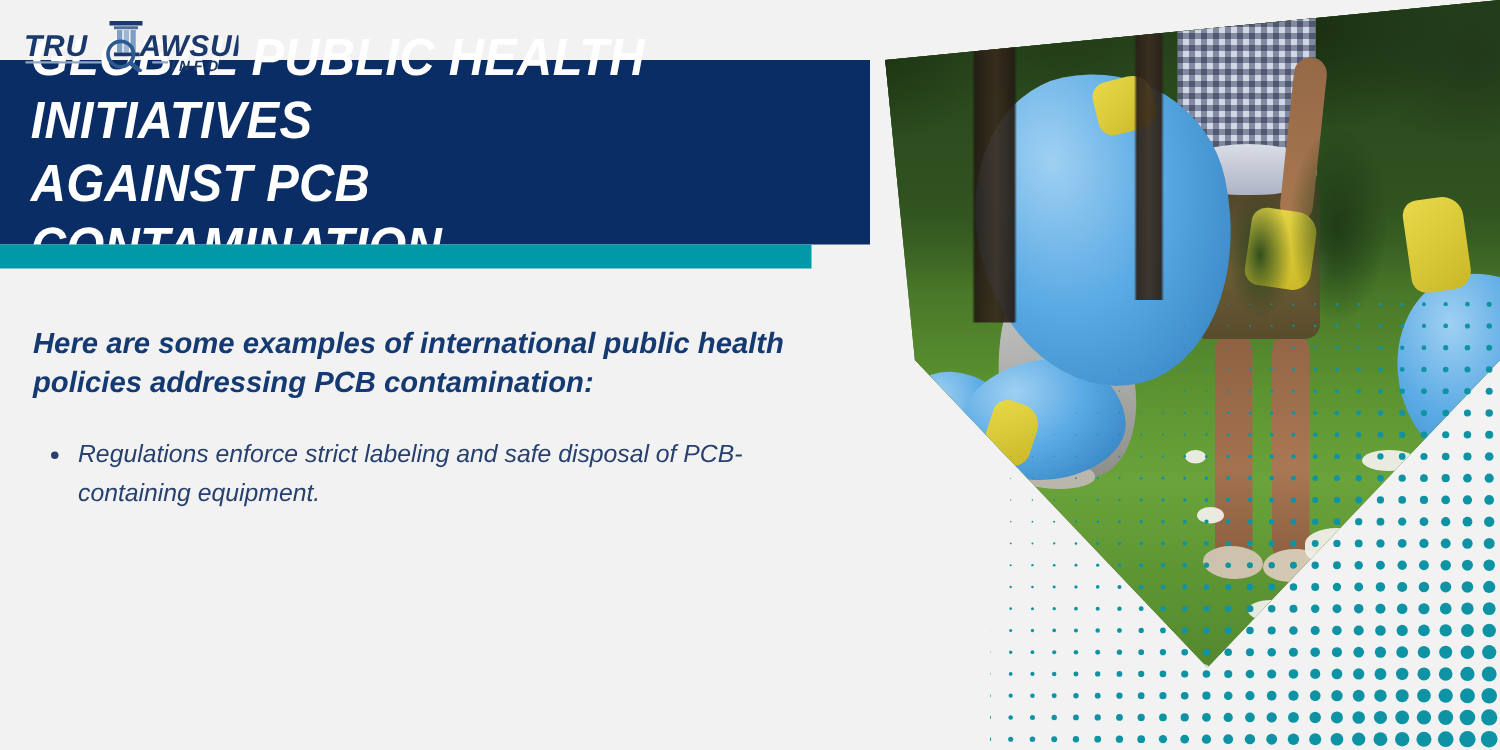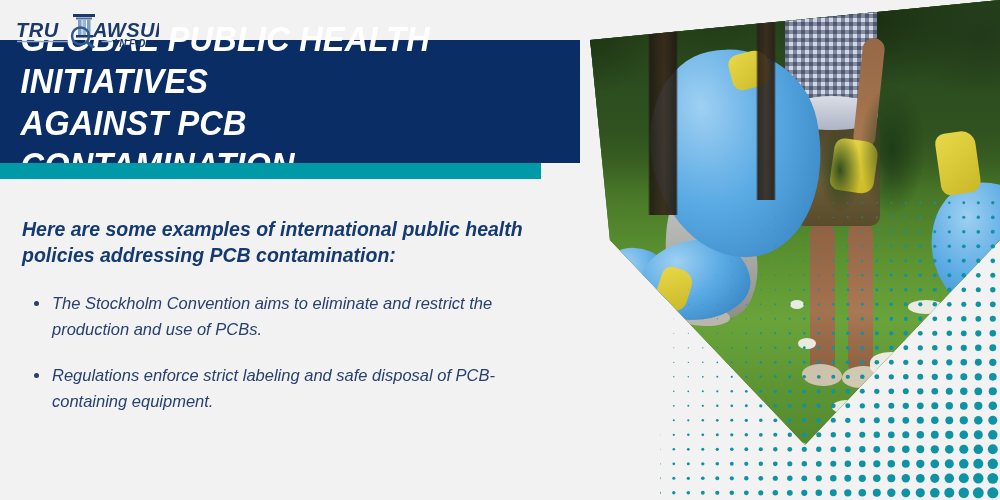--- a/index.html
+++ b/index.html
@@ -765,18 +765,17 @@
 
       <line x1="6" y1="57" x2="108" y2="57" stroke="#8fa7c6" stroke-width="3"></line>
       <line x1="175" y1="57" x2="196" y2="57" stroke="#8fa7c6" stroke-width="3"></line>
       <text x="200" y="68" font-family="Liberation Sans, sans-serif" font-size="20" font-weight="bold" fill="#1b3a6b" letter-spacing="5">INFO</text>
     </svg>
   </div>
 
   <div id="content">
     <p id="intro">Here are some examples of international public health policies addressing PCB contamination:</p>
     <ul id="bullets">
-      <li>The Stockholm Convention aims to eliminate and restrict the production and use of PCBs.</li>
       <li>Regulations enforce strict labeling and safe disposal of PCB-containing equipment.</li>
     </ul>
   </div>
 
 </div>
 
 </body></html>

